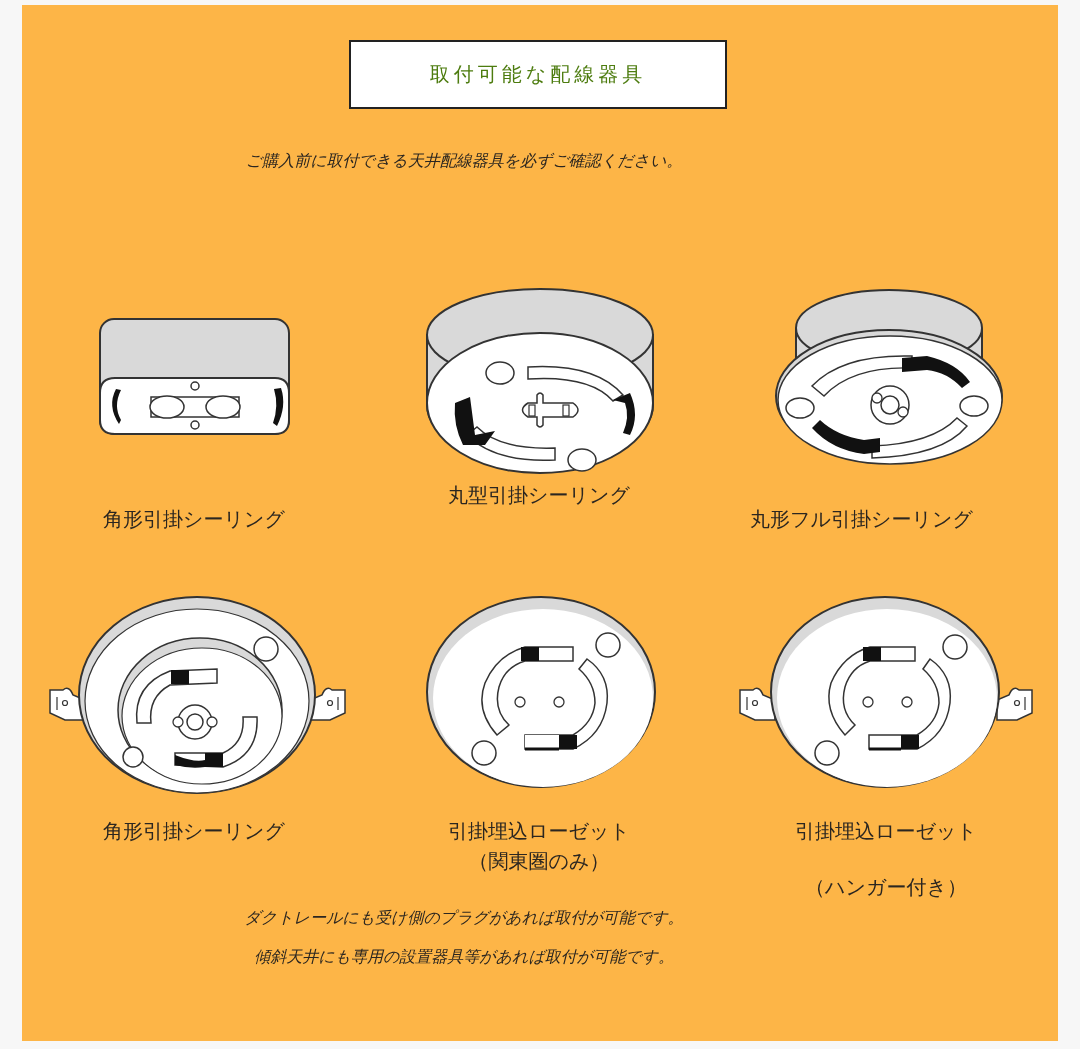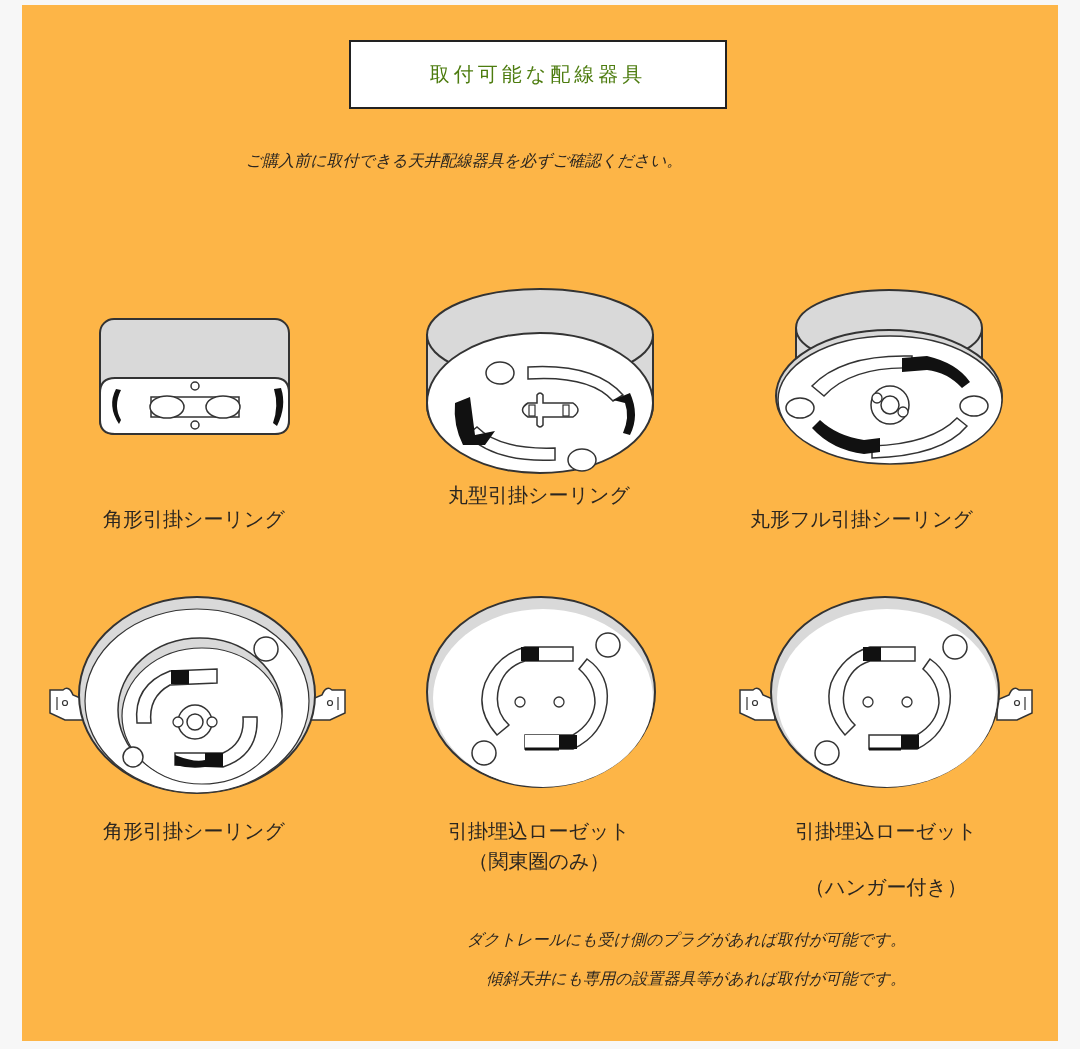--- a/index.html
+++ b/index.html
@@ -18,21 +18,21 @@
     position: absolute; left: 349px; top: 40px; width: 378px; height: 69px;
     box-sizing: border-box; background: #ffffff; border: 2px solid #222;
     display: flex; align-items: center; justify-content: center;
     font-size: 20px; letter-spacing: 4px; color: #4d7c0f;
   }
   .intro, .outro {
     position: absolute; left: 22px; width: 884px; text-align: center;
     font-size: 16px; line-height: 39px; color: #2b2620; font-style: italic;
   }
   .intro { top: 141px; }
-  .outro { top: 920px; text-align: right; }
+  .outro { top: 898px; }
   .intro div, .outro div { white-space: nowrap; }
   .item { position: absolute; }
   .item svg { position: absolute; overflow: visible; }
   .label {
     position: absolute; text-align: center; font-size: 20px; line-height: 30px;
     color: #2b2620; white-space: nowrap;
   }
 </style>
 </head>
 <body>

